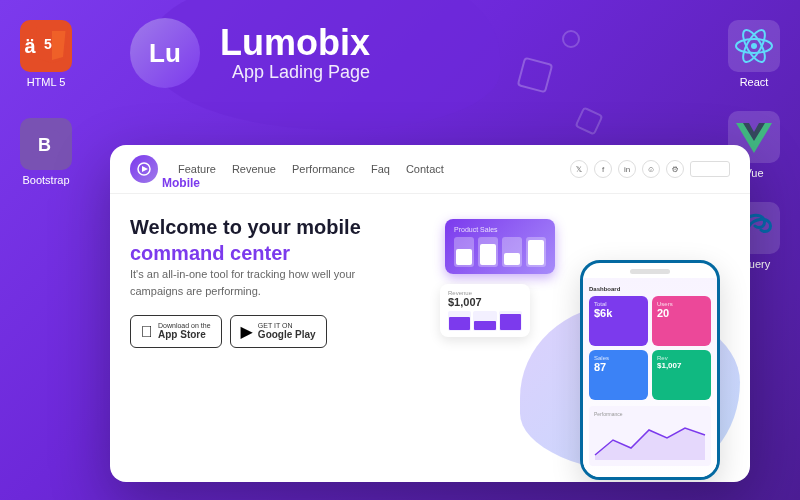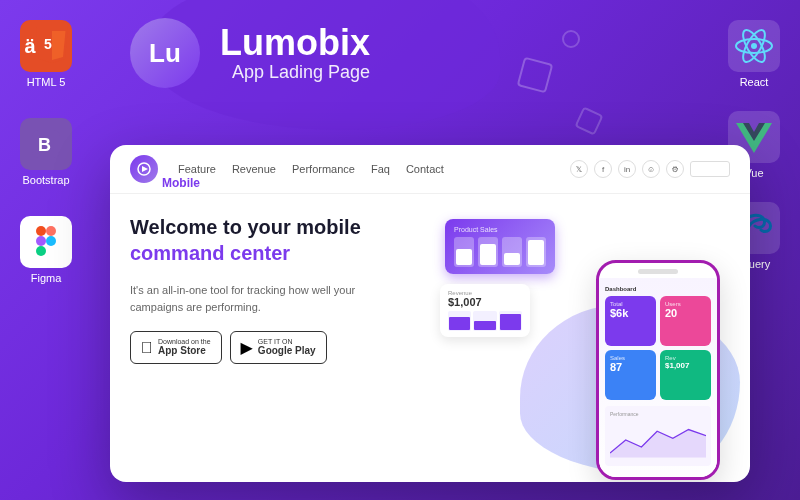--- a/index.html
+++ b/index.html
@@ -184,21 +184,21 @@
     .card-left {
       flex: 1;
       max-width: 52%;
     }
 
     .card-heading {
       font-size: 20px;
       font-weight: 800;
       color: #1a1a2e;
       line-height: 1.3;
-      margin-bottom: 16px;
+      margin-bottom: 0;
     }
 
     .card-heading-highlight {
       color: #7c3aed;
       font-size: 20px;
       font-weight: 800;
     }
 
     .card-description {
       font-size: 11px;
@@ -254,25 +254,25 @@
       display: flex;
       align-items: center;
       justify-content: center;
     }
 
     
     .phone-mockup {
       position: absolute;
       right: 0;
       bottom: -10px;
-      width: 124px;
+      width: 140px;
       height: 220px;
       background: white;
       border-radius: 20px;
-      border: 3px solid #a21caf;
+      border: 3px solid #0369a1;
       box-shadow: 0 10px 30px rgba(0,0,0,0.15);
       overflow: hidden;
     }
 
     .phone-screen {
       width: 100%;
       height: 100%;
       background: linear-gradient(180deg, #f8f4ff 0%, #fff 100%);
       padding: 8px 6px;
     }
@@ -353,32 +353,20 @@
   <div class="tech-icon">
     <div class="tech-icon-badge bootstrap-badge">
       <svg width="32" height="32" viewBox="0 0 32 32">
         <rect x="2" y="2" width="28" height="28" rx="6" fill="#7952b3"></rect>
         <text x="8" y="23" font-size="18" font-weight="900" fill="white">B</text>
       </svg>
     </div>
     <span class="tech-icon-label">Bootstrap</span>
   </div>
 
-  <div class="tech-icon">
-    <div class="tech-icon-badge figma-badge">
-      <svg width="32" height="36" viewBox="0 0 32 36">
-        <rect x="6" y="2" width="10" height="10" rx="5" fill="#f24e1e"></rect>
-        <rect x="16" y="2" width="10" height="10" rx="5" fill="#ff7262"></rect>
-        <rect x="6" y="12" width="10" height="10" rx="5" fill="#a259ff"></rect>
-        <rect x="6" y="22" width="10" height="10" rx="5" fill="#0acf83"></rect>
-        <circle cx="21" cy="17" r="5" fill="#1abcfe"></circle>
-      </svg>
-    </div>
-    <span class="tech-icon-label">Figma</span>
-  </div>
 </div>
 
 <div class="tech-icons-right">
   <div class="tech-icon">
     <div class="tech-icon-badge-transparent">
       <svg width="40" height="40" viewBox="0 0 40 40">
         <ellipse cx="20" cy="20" rx="18" ry="7" fill="none" stroke="#61dafb" stroke-width="2"></ellipse>
         <ellipse cx="20" cy="20" rx="18" ry="7" fill="none" stroke="#61dafb" stroke-width="2" transform="rotate(60 20 20)"></ellipse>
         <ellipse cx="20" cy="20" rx="18" ry="7" fill="none" stroke="#61dafb" stroke-width="2" transform="rotate(120 20 20)"></ellipse>
         <circle cx="20" cy="20" r="3" fill="#61dafb"></circle>

